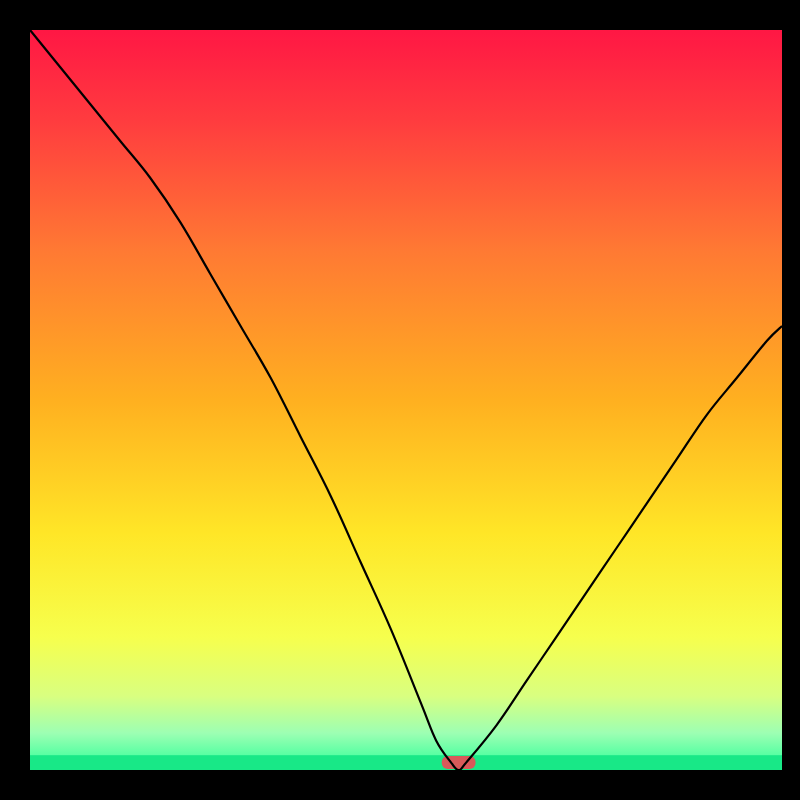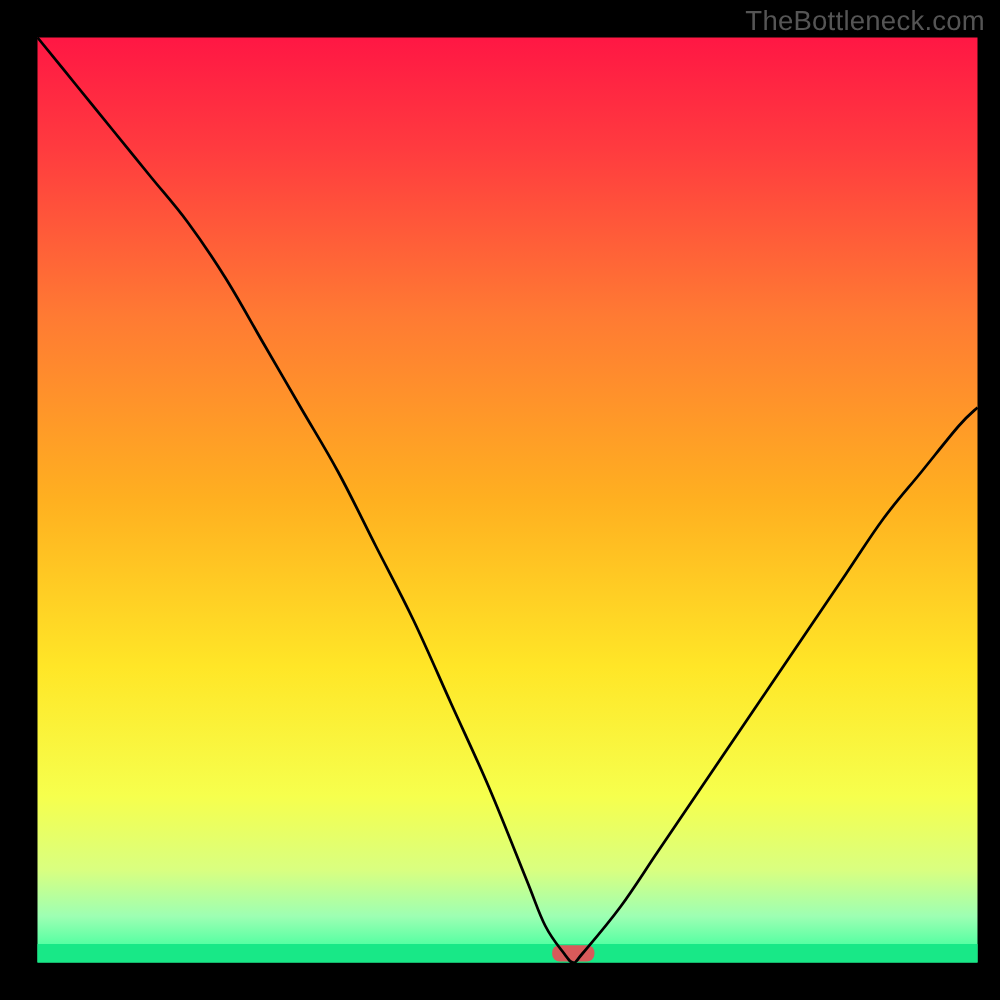--- a/index.html
+++ b/index.html
@@ -27,21 +27,20 @@
     z-index: 5;
   }
   svg {
     display: block;
   }
 </style>
 </head>
 <body>
 
 <div class="chart-wrap">
-  <div class="watermark">TheBottleneck.com</div>
   <svg id="chart-svg" width="800" height="800" viewBox="0 0 800 800">
     <defs>
       <linearGradient id="bg-grad" x1="0" y1="0" x2="0" y2="1">
           <stop offset="0%" stop-color="#ff1744"></stop>
           <stop offset="12%" stop-color="#ff3b3f"></stop>
           <stop offset="30%" stop-color="#ff7a33"></stop>
           <stop offset="50%" stop-color="#ffb020"></stop>
           <stop offset="68%" stop-color="#ffe627"></stop>
           <stop offset="82%" stop-color="#f6ff4d"></stop>
           <stop offset="90%" stop-color="#d9ff80"></stop>

